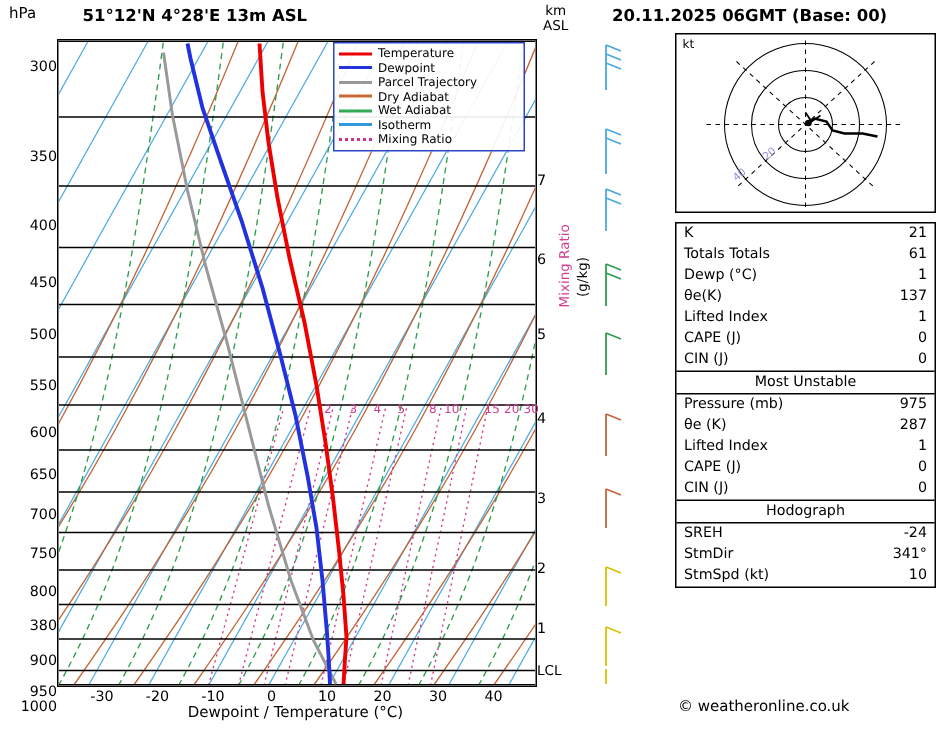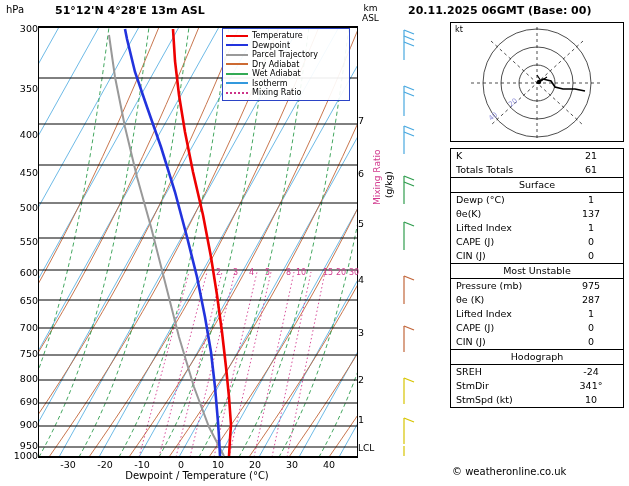--- a/index.html
+++ b/index.html
@@ -8,21 +8,21 @@
 
   
   #sounding{position:absolute;left:0;top:0;width:400px;height:486px;}
   .hpa-label{position:absolute;left:6px;top:4px;font-size:10px;color:#000;}
   .station{position:absolute;left:55px;top:4px;font-size:11px;color:#000;font-weight:bold;}
   .kmasl{position:absolute;left:362px;top:3px;font-size:9px;color:#000;text-align:center;line-height:10px;}
 
   .plotbox{position:absolute;left:38px;top:26px;width:318px;height:430px;border:1px solid #000;background:#fff;overflow:hidden;}
   .plotinner{position:absolute;left:0;top:0;width:100%;height:100%;}
 
-  .ylab{position:absolute;right:362px;font-size:9.5px;color:#000;text-align:right;width:32px;line-height:9px;}
+  .ylab{position:absolute;right:362px;font-size:9.5px;color:#000;text-align:right;width:32px;line-height:9px;margin-top:16px;}
   .xlab{position:absolute;font-size:9.5px;color:#000;text-align:center;width:30px;}
   .xtitle{position:absolute;left:38px;top:470px;width:318px;text-align:center;font-size:10px;color:#000;}
 
   .kmlab{position:absolute;left:358px;font-size:9.5px;color:#000;width:20px;text-align:left;}
   .lcl{position:absolute;left:358px;font-size:9px;color:#000;}
 
   .mixlabel{position:absolute;font-size:8px;color:#d23b8f;}
   .mixtitle{position:absolute;left:372px;top:205px;font-size:9px;color:#d23b8f;transform:rotate(-90deg);transform-origin:left top;white-space:nowrap;}
   .gkg{position:absolute;left:384px;top:198px;font-size:9px;color:#000;transform:rotate(-90deg);transform-origin:left top;white-space:nowrap;}
 
@@ -33,21 +33,21 @@
   .legtxt{font-size:8px;color:#000;white-space:nowrap;text-align:right;}
 
   
   .rtitle{position:absolute;left:408px;top:4px;font-size:11px;color:#000;font-weight:bold;}
   .hodobox{position:absolute;left:450px;top:22px;width:172px;height:118px;border:1px solid #000;background:#fff;}
   .ktlab{position:absolute;left:4px;top:2px;font-size:8px;color:#000;}
 
   .tbl{position:absolute;left:450px;top:148px;width:172px;border:1px solid #000;background:#fff;font-size:9.5px;color:#000;}
   .trow{display:flex;justify-content:space-between;padding:0 5px;height:14px;line-height:14px;}
   .trow .k{white-space:nowrap;}
-  .trow .v{text-align:center;width:54px;}
+  .trow .v{text-align:right;width:54px;}
   .sechdr{text-align:center;border-top:1px solid #000;border-bottom:1px solid #000;height:14px;line-height:14px;font-size:9.5px;}
   .credit{position:absolute;left:452px;top:466px;font-size:9.5px;color:#000;}
   .copy{font-size:10px;}
 </style>
 </head>
 <body>
 
 <div class="root">
 
   <div id="sounding">
@@ -144,21 +144,21 @@
           <path d="M181,429 L180,410 L179,395 L176,360 L172,325 L166,290 L158,250 L148,210 L136,165 L122,120 L108,80 L96,45 L88,12 L86,2" stroke="#2233dd" stroke-width="2.6" fill="none"></path>
 
           <path d="M190,429 L191,412 L192,398 L190,370 L187,340 L183,305 L178,268 L172,230 L164,188 L154,145 L146,105 L140,68 L136,34 L134,2" stroke="#ee0000" stroke-width="2.6" fill="none"></path>
         </g>
       </svg>
     </div>
 
     <div class="ylab" style="top:451px;">1000</div>
     <div class="ylab" style="top:441px;">950</div>
     <div class="ylab" style="top:420px;">900</div>
-    <div class="ylab" style="top:397px;">690</div>
+    <div class="ylab" style="top:397px;">380</div>
     <div class="ylab" style="top:374px;">800</div>
     <div class="ylab" style="top:349px;">750</div>
     <div class="ylab" style="top:323px;">700</div>
     <div class="ylab" style="top:296px;">650</div>
     <div class="ylab" style="top:268px;">600</div>
     <div class="ylab" style="top:237px;">550</div>
     <div class="ylab" style="top:203px;">500</div>
     <div class="ylab" style="top:168px;">450</div>
     <div class="ylab" style="top:130px;">400</div>
     <div class="ylab" style="top:84px;">350</div>
@@ -291,21 +291,20 @@
   <div class="tbl">
     <div class="trow">
       <span class="k">K</span>
       <span class="v">21</span>
     </div>
     <div class="trow">
       <span class="k">Totals Totals</span>
       <span class="v">61</span>
     </div>
 
-    <div class="sechdr">Surface</div>
     <div class="trow">
       <span class="k">Dewp (°C)</span>
       <span class="v">1</span>
     </div>
     <div class="trow">
       <span class="k">θe(K)</span>
       <span class="v">137</span>
     </div>
     <div class="trow">
       <span class="k">Lifted Index</span>

